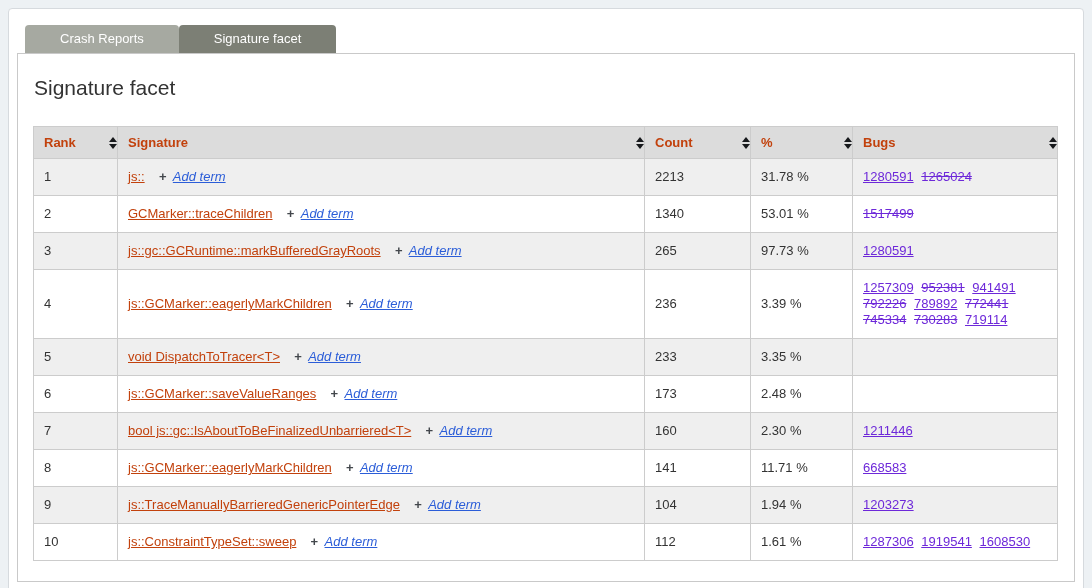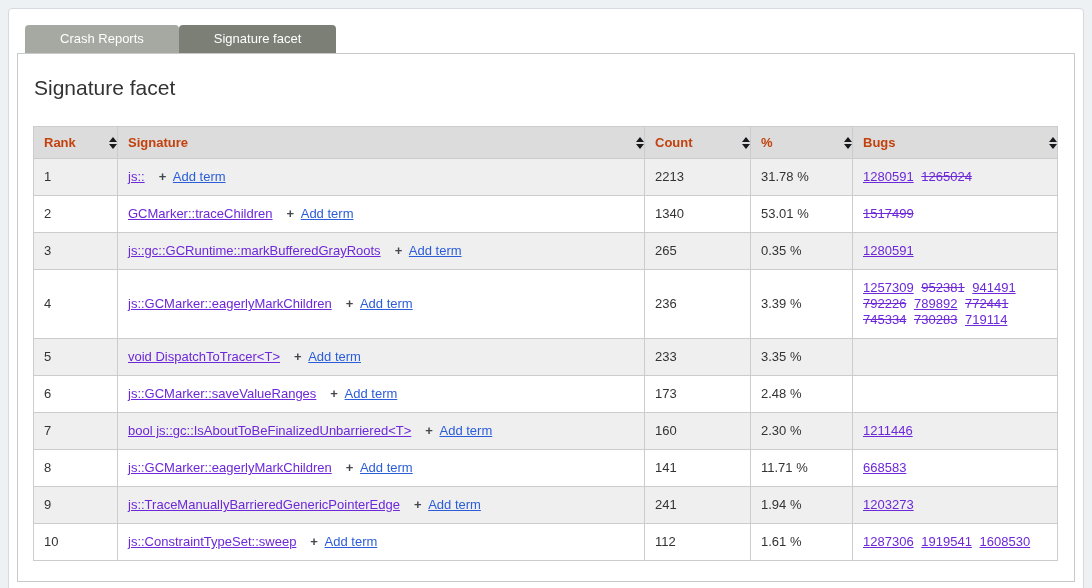--- a/index.html
+++ b/index.html
@@ -100,25 +100,25 @@
     width: 0; height: 0;
     border-left: 4px solid transparent;
     border-right: 4px solid transparent;
     border-top: 5px solid #17191c;
   }
   table.facet td { padding: 10px; line-height: 16px; background: #ffffff; }
   tr.odd td  { background: #efefef; }
   tr.even td { background: #ffffff; }
 
   .sig-link {
-    color: #6d28d9;
+    color: #c2410c;
     text-decoration: underline;
     padding-right: 3px;
   }
-  .add-term { margin-left: 11px; white-space: nowrap; }
+  .add-term { margin-left: 11px; white-space: nowrap; font-style: italic; }
   .plus-glyph { color: #43474c; font-weight: bold; margin-right: 3px; }
   .add-term-link { color: #2b5dd8; text-decoration: underline; }
 
   td.bugs-cell { line-height: 23px; }
   .bug-link { color: #6d28d9; margin-right: 4px; white-space: nowrap; }
   .bug-link.open   { text-decoration: underline; }
   .bug-link.closed { text-decoration: line-through; }
 </style>
 </head>
 <body>
@@ -209,21 +209,21 @@
     <td>1340</td>
     <td>53.01 %</td>
     <td class="bugs-cell"><a href="#" class="bug-link closed">1517499</a> </td>
   </tr>
             <tr class="odd">
     <td>3</td>
     <td>
       <a class="sig-link" href="#">js::gc::GCRuntime::markBufferedGrayRoots</a><span class="add-term"><span class="plus-glyph">+ </span><a class="add-term-link" href="#">Add term</a></span>
     </td>
     <td>265</td>
-    <td>0.35 %</td>
+    <td>97.73 %</td>
     <td class="bugs-cell"><a href="#" class="bug-link open">1280591</a> </td>
   </tr>
             <tr class="even">
     <td>4</td>
     <td>
       <a class="sig-link" href="#">js::GCMarker::eagerlyMarkChildren</a><span class="add-term"><span class="plus-glyph">+ </span><a class="add-term-link" href="#">Add term</a></span>
     </td>
     <td>236</td>
     <td>3.39 %</td>
     <td class="bugs-cell"><a href="#" class="bug-link open">1257309</a> <a href="#" class="bug-link closed">952381</a> <a href="#" class="bug-link open">941491</a> <a href="#" class="bug-link closed">792226</a> <a href="#" class="bug-link open">789892</a> <a href="#" class="bug-link closed">772441</a> <a href="#" class="bug-link closed">745334</a> <a href="#" class="bug-link closed">730283</a> <a href="#" class="bug-link open">719114</a> </td>
@@ -262,21 +262,21 @@
     </td>
     <td>141</td>
     <td>11.71 %</td>
     <td class="bugs-cell"><a href="#" class="bug-link open">668583</a> </td>
   </tr>
             <tr class="odd">
     <td>9</td>
     <td>
       <a class="sig-link" href="#">js::TraceManuallyBarrieredGenericPointerEdge</a><span class="add-term"><span class="plus-glyph">+ </span><a class="add-term-link" href="#">Add term</a></span>
     </td>
-    <td>241</td>
+    <td>104</td>
     <td>1.94 %</td>
     <td class="bugs-cell"><a href="#" class="bug-link open">1203273</a> </td>
   </tr>
             <tr class="even">
     <td>10</td>
     <td>
       <a class="sig-link" href="#">js::ConstraintTypeSet::sweep</a><span class="add-term"><span class="plus-glyph">+ </span><a class="add-term-link" href="#">Add term</a></span>
     </td>
     <td>112</td>
     <td>1.61 %</td>

